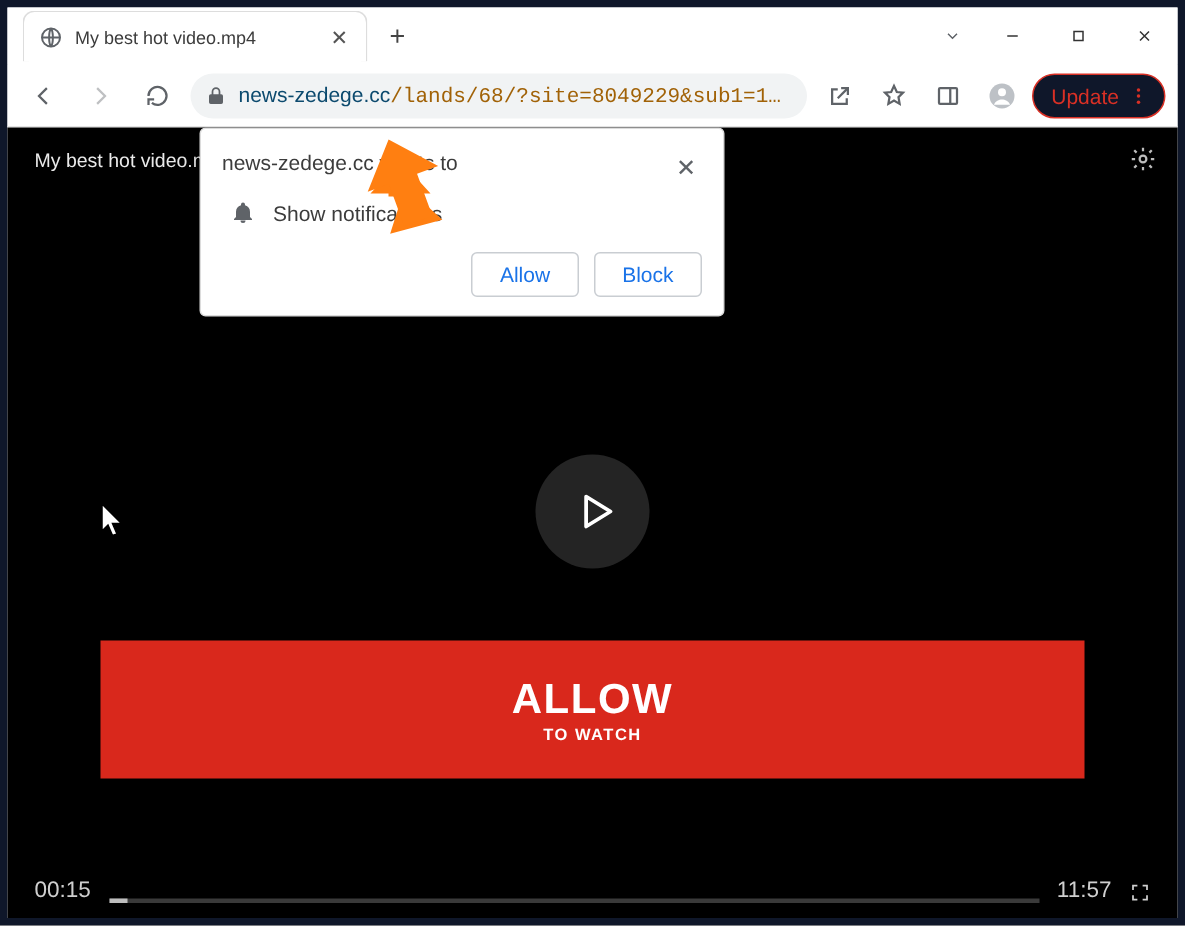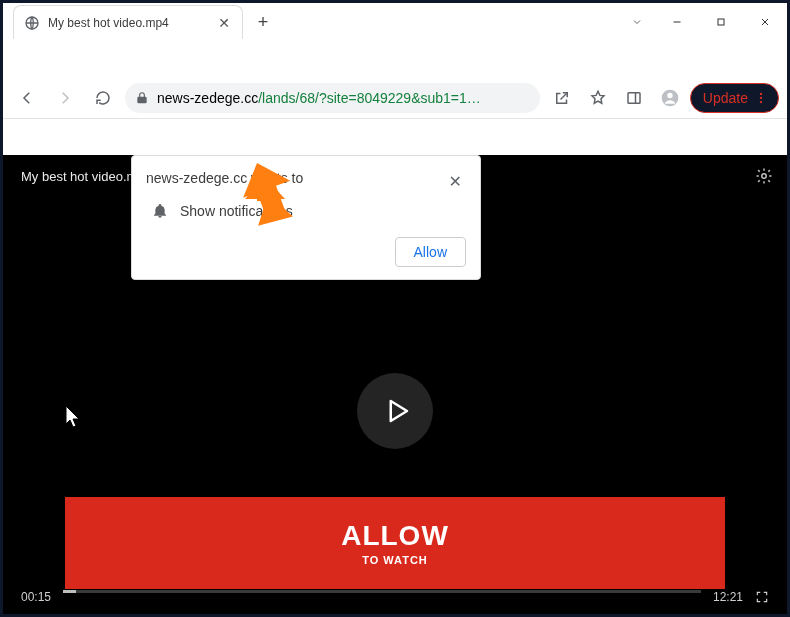--- a/index.html
+++ b/index.html
@@ -1,39 +1,39 @@
 <!DOCTYPE html>
 <html><head>
 <meta charset="utf-8">
 <style>
   * { box-sizing: border-box; margin: 0; padding: 0; font-family: "Segoe UI", Arial, sans-serif; }
   html, body { width: 790px; height: 617px; overflow: hidden; background: #fff; }
 
   
-  .window { width: 790px; height: 617px; border: 3px solid #0f172a; display: flex; flex-direction: column; background: #fff; gap: 36px; }
+  .window { width: 790px; height: 617px; border: 5px solid #0f172a; display: flex; flex-direction: column; background: #fff; }
 
   .titlebar { height: 38px; display: flex; align-items: center; background: #fff; }
   .tab { display: flex; align-items: center; height: 34px; margin-left: 10px; padding: 0 8px 0 10px; border-radius: 8px 8px 0 0; background: #fff; gap: 8px; border: 1px solid #ddd; border-bottom: none; min-width: 230px; }
   .tab .globe { width: 16px; height: 16px; }
   .tab-title { font-size: 12px; color: #3c3c3c; white-space: nowrap; overflow: hidden; text-overflow: ellipsis; flex: 1; }
   .tab-close { font-size: 14px; color: #555; padding: 2px 4px; }
   .newtab { width: 28px; height: 28px; display: flex; align-items: center; justify-content: center; color: #444; font-size: 18px; margin-left: 6px; }
   .titlebar-spacer { flex: 1; }
   .caret-btn { width: 36px; height: 32px; display:flex; align-items:center; justify-content:center; color:#555; }
   .win-btn { width: 44px; height: 32px; display:flex; align-items:center; justify-content:center; color:#333; }
   .win-btn svg, .caret-btn svg { width:12px; height:12px; }
 
   .toolbar { height: 42px; display:flex; align-items:center; padding: 0 8px; gap: 6px; background:#fff; border-bottom:1px solid #e3e3e3; }
   .icon-btn { width: 32px; height: 32px; border-radius: 50%; display:flex; align-items:center; justify-content:center; color:#5f6368; }
   .icon-btn.disabled { opacity: .4; }
   .omnibox { flex:1; height: 30px; background:#f1f3f4; border-radius: 15px; display:flex; align-items:center; padding: 0 10px; gap:8px; color:#202124; font-size: 14px; overflow:hidden; }
   .omnibox .lock { color:#5f6368; }
   .url { white-space: nowrap; overflow:hidden; text-overflow: ellipsis; }
-  .url .host { color:#000000;margin-top:40px; }
-  .url .path { color:#15803d; }
+  .url .host { color:#0c4a6e;margin-top:40px; }
+  .url .path { color:#a16207;font-family:Liberation Mono, monospace; }
   .right-icons { display:flex; align-items:center; gap:4px; }
   .update-btn { display:flex; align-items:center; gap:6px; border:1px solid #d93025; color:#d93025; background:#0f172a; border-radius: 16px; height:30px; padding: 0 10px 0 12px; font-size: 14px; font-weight:500; }
   .kebab { color:#d93025; }
 
   
   .content { position: relative; flex:1; background:#000; overflow:hidden; }
   .video-title { position:absolute; top:14px; left:18px; color:#eaeaea; font-size:13px; }
   .gear { position:absolute; top:12px; right:14px; color:#bdbdbd; }
 
   
@@ -58,21 +58,21 @@
 
   
   .allow { position:absolute; left:62px; right:62px; top:342px; height:92px; background:#d9281c; display:flex; flex-direction:column; align-items:center; justify-content:center; color:#fff; }
   .allow-main { font-weight:800; font-size:28px; letter-spacing:1px; }
   .allow-sub { font-size:11px; font-weight:600; letter-spacing:1px; margin-top:2px; }
 
   
   .watermark { position:absolute; left:12px; bottom:20px; opacity:.55; pointer-events:none; }
 
   
-  .controls { position:absolute; left:18px; right:18px; bottom:10px; display:flex; align-items:flex-start; gap:12px; color:#cfcfcf; font-size:12px; }
+  .controls { position:absolute; left:18px; right:18px; bottom:10px; display:flex; align-items:flex-end; gap:12px; color:#cfcfcf; font-size:15px; }
   .time { min-width:30px; }
   .progress { flex:1; height:3px; background:#3a3a3a; position:relative; }
   .progress-fill { position:absolute; left:0; top:0; bottom:0; width:2%; background:#bdbdbd; }
   .full { color:#cfcfcf; }
 
   svg { display:block; }
 </style>
 </head>
 <body>
 
@@ -196,20 +196,21 @@
       <div class="notif-row">
         <span class="bell">
           <svg width="16" height="16" viewBox="0 0 24 24" fill="#5f6368">
               <path d="M12 22a2.5 2.5 0 0 0 2.5-2.5h-5A2.5 2.5 0 0 0 12 22zm7-6v-5a7 7 0 0 0-5-6.7V3.5a2 2 0 1 0-4 0v.8A7 7 0 0 0 5 11v5l-2 2v1h18v-1l-2-2z"></path>
             </svg>
         </span>
         <span>Show notifications</span>
       </div>
       <div class="notif-actions">
         <button class="notif-btn">Allow</button>
+        <button class="notif-btn">Block</button>
       </div>
     </div>
 
     <div class="arrow-callout">
       <svg width="70" height="60" viewBox="0 0 70 60">
         <polygon points="30,0 50,20 40,20 58,48 22,48 40,20 30,20" fill="#ff7f11" transform="rotate(-15 35 30)"></polygon>
         <polygon points="28,0 8,22 20,22 20,24 36,24 36,22 48,22" fill="#ff7f11" transform="translate(6,2)"></polygon>
       </svg>
     </div>
 
@@ -237,21 +238,21 @@
       <div class="allow-main">ALLOW</div>
       <div class="allow-sub">TO WATCH</div>
     </div>
 
 
     <div class="controls">
       <span class="time">00:15</span>
       <div class="progress">
         <div class="progress-fill"></div>
       </div>
-      <span class="time">12:21</span>
+      <span class="time">11:57</span>
       <span class="full">
         <svg width="14" height="14" viewBox="0 0 24 24" fill="none" stroke="#cfcfcf" stroke-width="2">
             <path d="M4 9V4h5M20 9V4h-5M4 15v5h5M20 15v5h-5"></path>
           </svg>
       </span>
     </div>
   </div>
 </div>
 
 </body></html>

